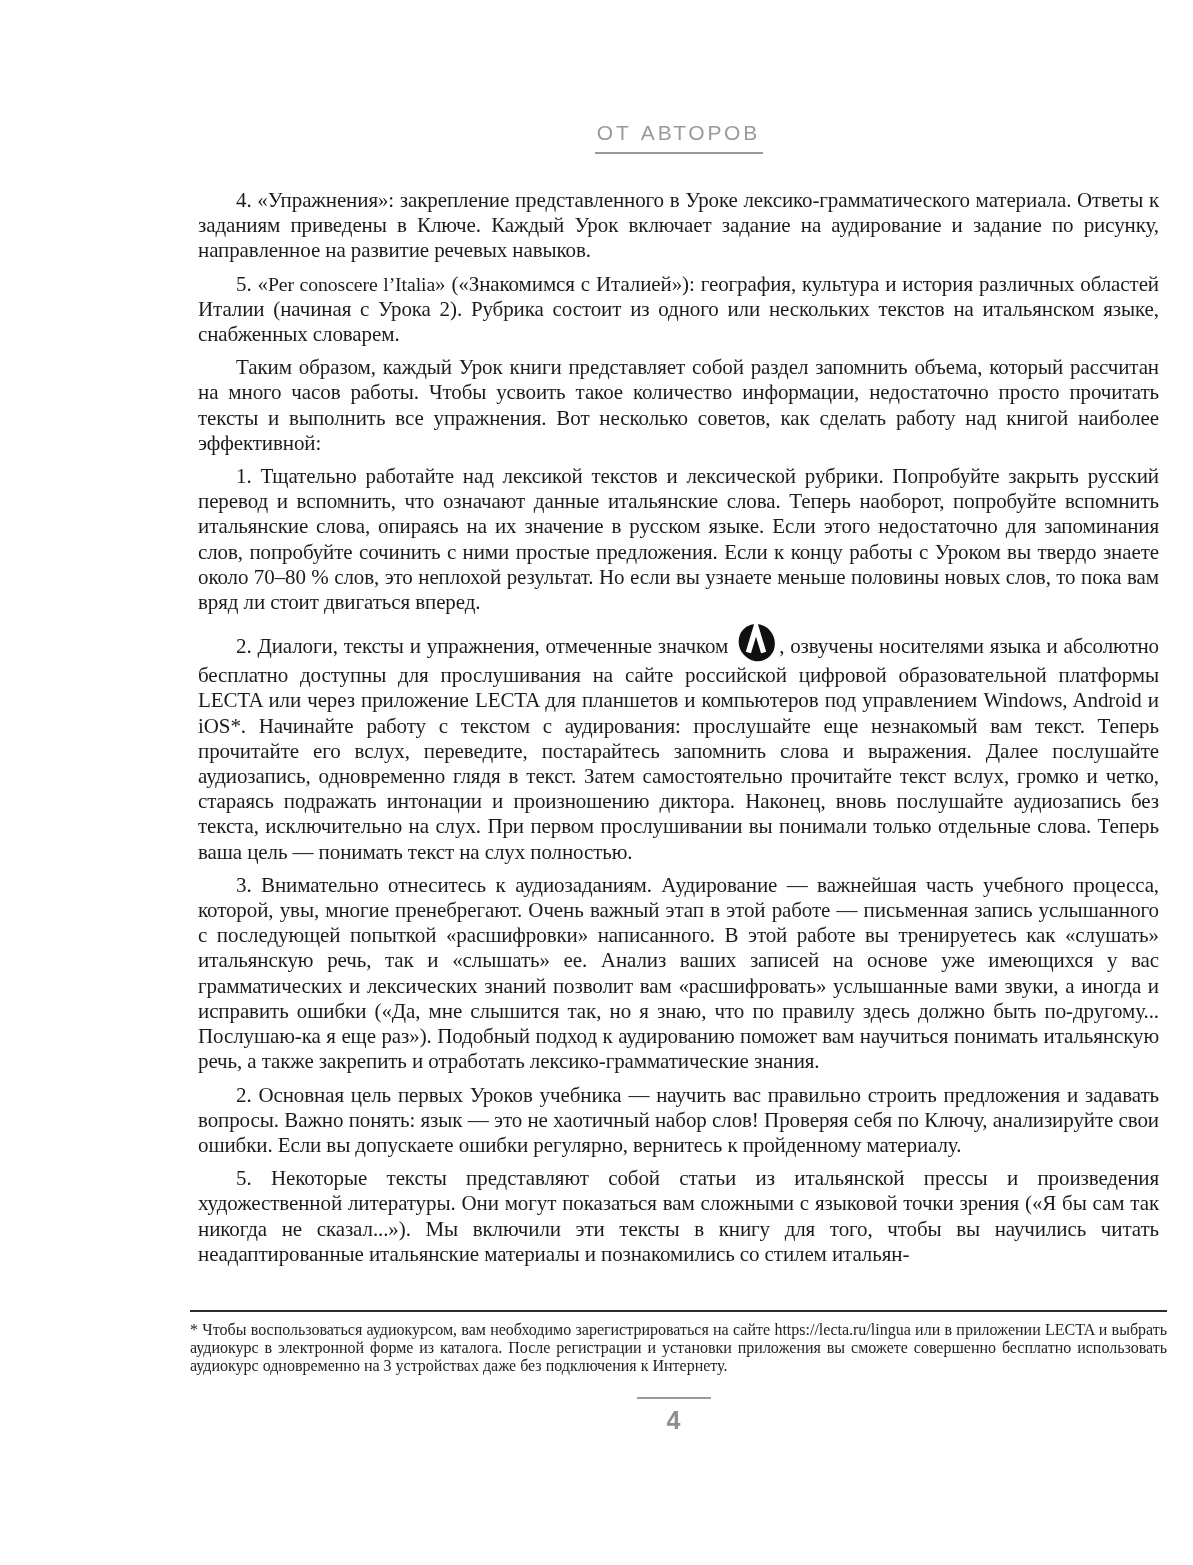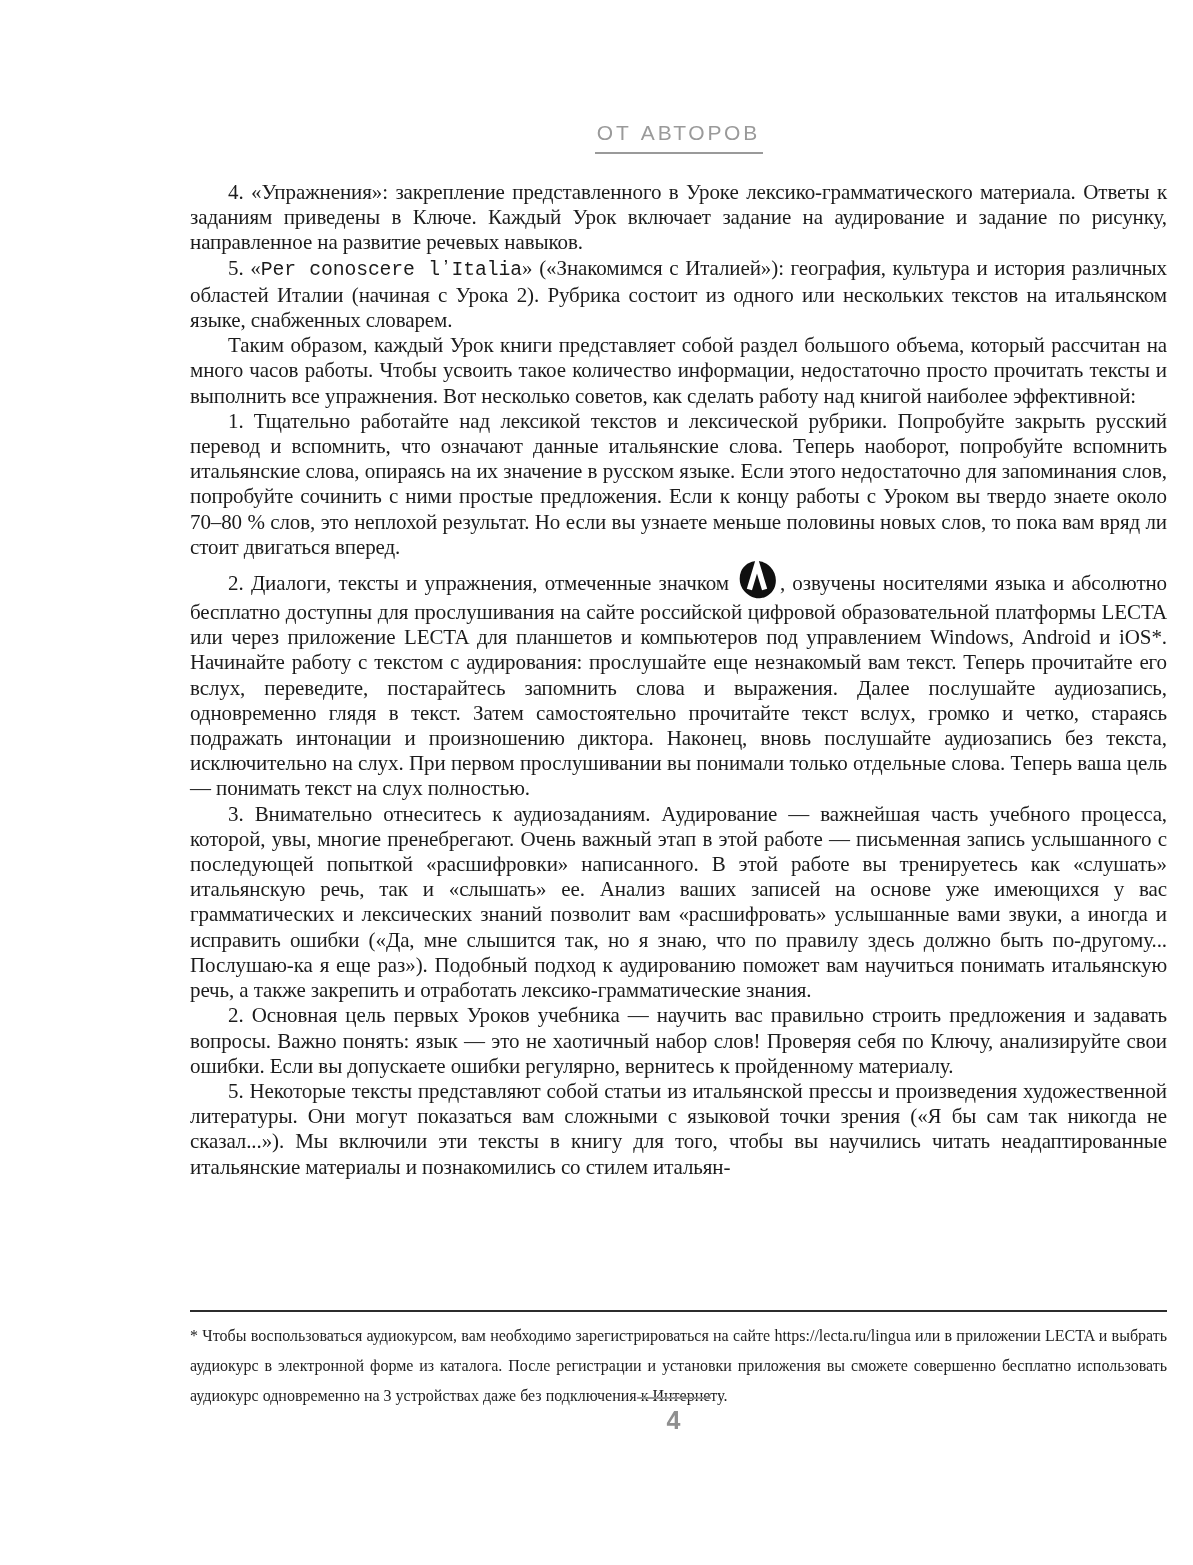--- a/index.html
+++ b/index.html
@@ -42,25 +42,25 @@
     top: 180px;
     left: 190px;
     width: 977px;
     font-size: 21px;
     line-height: 25.2px;
     color: #1b1b1b;
     text-align: justify;
     letter-spacing: -0.1px;
   }
   .body-text p {
-    margin: 0;
+    margin: 8px;
     text-indent: 38px;
   }
   .latin-sans {
-    font-family: Liberation Mono, monospace;
+    font-family: Liberation Serif, serif;
     font-size: 0.94em;
   }
   .audio-icon {
     display: inline-block;
     width: 40px;
     height: 40px;
     margin: 0 3px 0 8px;
     vertical-align: -10px;
   }
   .audio-icon svg { display: block; }
@@ -72,21 +72,21 @@
     width: 977px;
   }
   .footnote-area .fn-rule {
     width: 100%;
     height: 2px;
     background: #2c2c2c;
     margin: 0 0 9px 0;
   }
   .footnote-area .fn-text {
     font-size: 16px;
-    line-height: 30px;
+    line-height: 18px;
     color: #222222;
     text-align: justify;
     margin: 0;
   }
   
   .footer {
     position: absolute;
     top: 1397px;
     left: 0;
     width: 1193px;
@@ -122,21 +122,21 @@
 
     <p>
       <span>4. «Упражнения»: закрепление представленного в Уроке лексико-грамматического материала. Ответы к заданиям приведены в Ключе. Каждый Урок включает задание на аудирование и задание по рисунку, направленное на развитие речевых навыков.</span>
     </p>
 
     <p>
       <span>5. «</span><span class="latin-sans">Per conoscere lʼItalia</span><span>» («Знакомимся с Италией»): география, культура и история различных областей Италии (начиная с Урока 2). Рубрика состоит из одного или нескольких текстов на итальянском языке, снабженных словарем.</span>
     </p>
 
     <p>
-      <span>Таким образом, каждый Урок книги представляет собой раздел большого объема, который рассчитан на много часов работы. Чтобы усвоить такое количество информации, недостаточно просто прочитать тексты и выполнить все упражнения. Вот несколько советов, как сделать работу над книгой наиболее эффективной:</span>
+      <span>Таким образом, каждый Урок книги представляет собой раздел запомнить объема, который рассчитан на много часов работы. Чтобы усвоить такое количество информации, недостаточно просто прочитать тексты и выполнить все упражнения. Вот несколько советов, как сделать работу над книгой наиболее эффективной:</span>
     </p>
 
     <p>
       <span>1. Тщательно работайте над лексикой текстов и лексической рубрики. Попробуйте закрыть русский перевод и вспомнить, что означают данные итальянские слова. Теперь наоборот, попробуйте вспомнить итальянские слова, опираясь на их значение в русском языке. Если этого недостаточно для запоминания слов, попробуйте сочинить с ними простые предложения. Если к концу работы с Уроком вы твердо знаете около 70–80 % слов, это неплохой результат. Но если вы узнаете меньше половины новых слов, то пока вам вряд ли стоит двигаться вперед.</span>
     </p>
 
     <p>
       <span>2. Диалоги, тексты и упражнения, отмеченные значком</span><span class="audio-icon"><svg width="40" height="40" viewBox="0 0 40 40" aria-hidden="true">
           <path d="M20 1 C13.2 1 6.6 5.1 4 11.6 C1.4 18.2 2.6 26.2 7.6 31.6 C12.2 36.6 18.2 39.2 24.2 38.1 C30.4 37 36.2 32.4 38.1 25.9 C40 19.4 38.4 11.9 33.4 7 C29.9 3.4 25.1 1 20 1 Z" fill="#101010"></path>
           <path d="M12.4 29.5 L20 4.2 L27.6 29.5" fill="none" stroke="#ffffff" stroke-width="5.4" stroke-linejoin="miter"></path>

